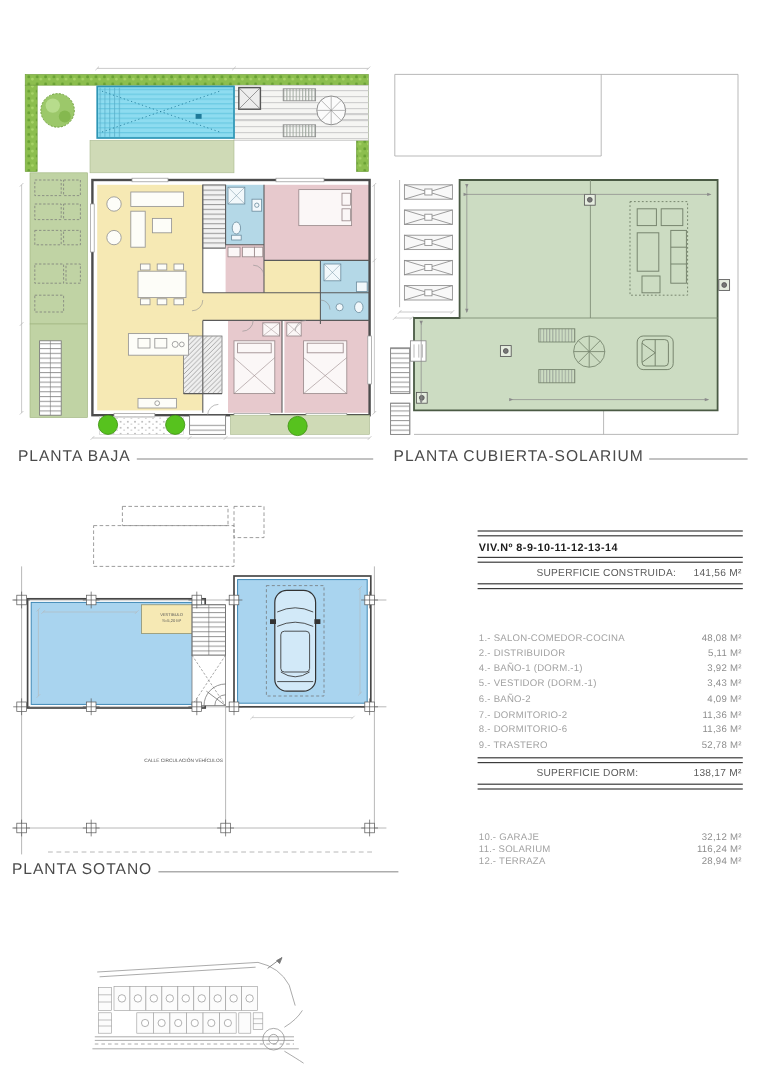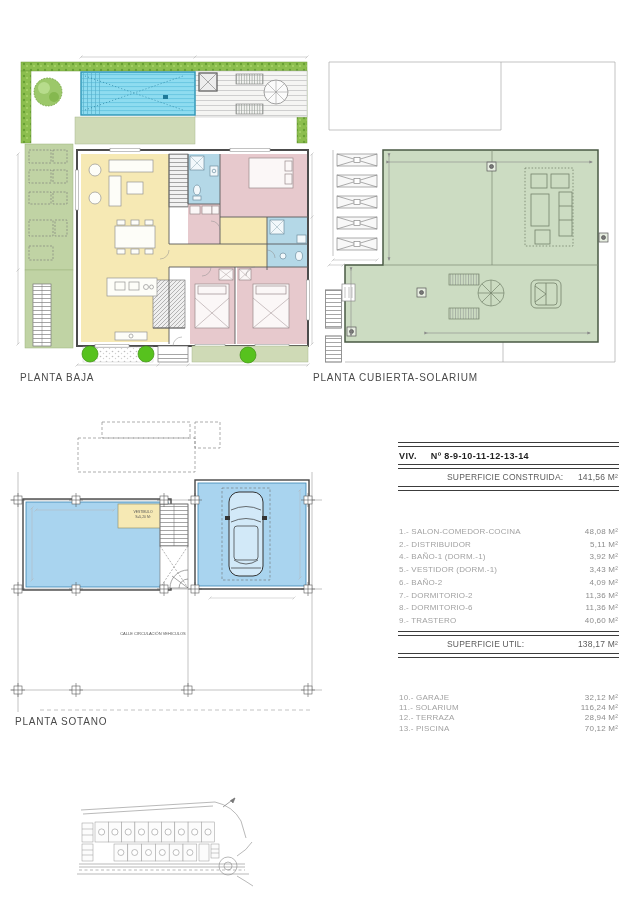--- a/index.html
+++ b/index.html
@@ -4,28 +4,28 @@
 <style>
   html,body{margin:0;padding:0;background:#e8e8e8;}
   .sheet{
     position:relative;width:636px;height:900px;background:#ffffff;
     margin:0 auto;font-family:"Liberation Sans",sans-serif;overflow:hidden;
     box-shadow:0 0 4px rgba(0,0,0,.25);
   }
   .plan{position:absolute;}
   .plan-label{
     position:absolute;display:flex;align-items:baseline;
-    font-size:10px;letter-spacing:.8px;color:var(--text);white-space:nowrap;flex-direction:column;
+    font-size:13px;letter-spacing:.8px;color:var(--text);white-space:nowrap;
   }
   .plan-label .rule{flex:1;border-bottom:1px solid #9a9a9a;margin-left:5px;transform:translateY(-1px);}
 
   
   .surface-table{position:absolute;left:398px;top:441px;width:221px;color:var(--muted);}
   .t-rule{height:3px;border-top:1px solid #3c3c3c;border-bottom:1px solid #3c3c3c;margin:1px 0;}
-  .t-title{display:flex;gap:14px;font-size:9px;font-weight:bold;color:#1d1d1d;
+  .t-title{display:flex;font-size:9px;font-weight:bold;color:#1d1d1d;
            letter-spacing:.4px;padding:3px 1px 2px 1px;}
   .t-row{display:flex;justify-content:space-between;align-items:baseline;
          font-size:8px;line-height:12.7px;letter-spacing:.2px;padding:0 1px;}
   .t-row.head{font-size:8.5px;color:#5c5c5c;line-height:15px;margin-left:48px;}
   .t-row .val{color:#8d8d8d;}
   .t-row.head .val{color:#5c5c5c;text-align:center;}
   .t-rows{padding:3px 0 2px 0;margin-top:32px;}
   .t-rows.compact .t-row{line-height:10.4px;align-items:flex-end;}
 
   svg{display:block;}
@@ -351,21 +351,21 @@
     </g>
 
     <g stroke="#8a8a8a" stroke-width="0.6" fill="none">
       <line x1="64" y1="112" x2="267" y2="112" marker-start="url(#mA)" marker-end="url(#mA)"></line>
       <line x1="102" y1="283" x2="265" y2="283" marker-start="url(#mA)" marker-end="url(#mA)"></line>
       <line x1="26" y1="220" x2="26" y2="286" marker-start="url(#mA)" marker-end="url(#mA)"></line>
       <line x1="64" y1="106" x2="64" y2="210" marker-start="url(#mA)" marker-end="url(#mA)"></line>
       <path d="M4,215 H18 M2.5,216.5 L5.5,213.5 M16.5,216.5 L19.5,213.5" stroke="var(--dim)"></path>
     </g>
   </svg>
-  <div class="plan-label" style="left:308px;top:372px;width:295px">
+  <div class="plan-label" style="left:328px;top:372px;width:295px">
     <span>PLANTA CUBIERTA-SOLARIUM</span>
     <span class="rule"></span>
   </div>
 
   <svg class="plan" style="left:10px;top:410px" width="330" height="305" viewBox="0 0 330 305">
     <g stroke="#8a8a8a" stroke-width="0.7" fill="none" stroke-dasharray="3 2">
       <rect x="68" y="28" width="117" height="34"></rect>
       <rect x="92" y="12" width="88" height="16"></rect>
       <rect x="185" y="12" width="25" height="26"></rect>
     </g>
@@ -522,45 +522,41 @@
       <div class="t-row">
           <span>7.- DORMITORIO-2</span>
           <span class="val">11,36 M²</span>
         </div>
       <div class="t-row">
           <span>8.- DORMITORIO-6</span>
           <span class="val">11,36 M²</span>
         </div>
       <div class="t-row">
           <span>9.- TRASTERO</span>
-          <span class="val">40,60 M²</span>
+          <span class="val">52,78 M²</span>
         </div>
     </div>
     <div class="t-rule"></div>
     <div class="t-row head">
-      <span>SUPERFICIE UTIL:</span>
+      <span>SUPERFICIE DORM:</span>
       <span class="val">138,17 M²</span>
     </div>
     <div class="t-rule"></div>
     <div class="t-rows compact">
       <div class="t-row">
           <span>10.- GARAJE</span>
           <span class="val">32,12 M²</span>
         </div>
       <div class="t-row">
           <span>11.- SOLARIUM</span>
           <span class="val">116,24 M²</span>
         </div>
       <div class="t-row">
           <span>12.- TERRAZA</span>
           <span class="val">28,94 M²</span>
-        </div>
-      <div class="t-row">
-          <span>13.- PISCINA</span>
-          <span class="val">70,12 M²</span>
         </div>
     </div>
   </div>
 
   <svg class="plan" style="left:75px;top:793px" width="185" height="105" viewBox="0 0 185 105">
     <g stroke="#8a8a8a" stroke-width="0.6" fill="none">
       <path d="M6,17 L140,9"></path>
       <path d="M8,21 L138,13"></path>
       <path d="M140,9 Q158,13 166,28 L171,45"></path>
       <line x1="4" y1="71" x2="170" y2="71"></line>

